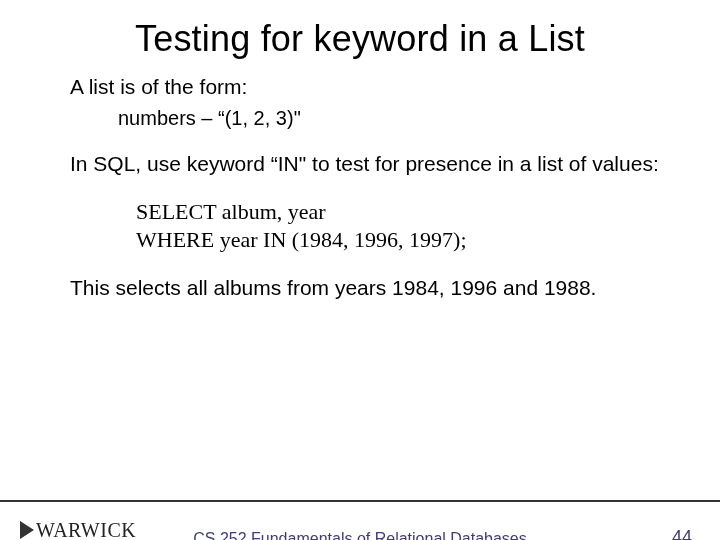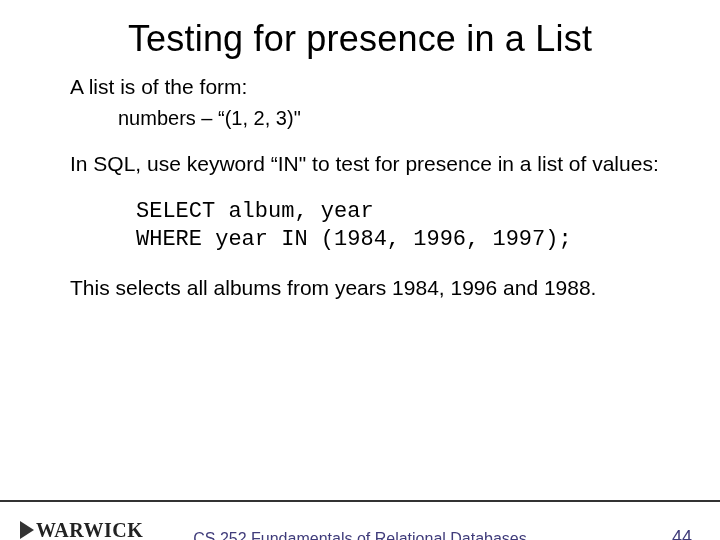--- a/index.html
+++ b/index.html
@@ -31,21 +31,21 @@
     line-height: 1.25;
     margin-left: 40px;
   }
   .indent1 {
     padding-left: 48px;
     font-size: 20px;
   }
   .sp-sm { height: 6px; }
   .sp-md { height: 20px; }
   .code {
-    font-family: Liberation Mono, monospace;
+    font-family: Liberation Serif, serif;
     font-size: 22px;
     line-height: 1.3;
     padding-left: 66px;
   }
   .footer {
     position: absolute;
     left: 0;
     right: 0;
     bottom: 0;
     height: 56px;
@@ -63,21 +63,21 @@
   }
   .logo .tri {
     width: 0; height: 0;
     border-top: 9px solid transparent;
     border-bottom: 9px solid transparent;
     border-left: 14px solid #333;
     margin-right: 2px;
   }
   .logo .word {
     font-family: Georgia, 'Times New Roman', serif;
-    font-weight: 700;
+    font-weight: 400;
     font-size: 20px;
     letter-spacing: 0.5px;
     color: #222;
   }
   .course {
     position: absolute;
     left: 0; right: 0;
     bottom: 10px;
     text-align: center;
     font-size: 16px;
@@ -88,21 +88,21 @@
     right: 28px;
     bottom: 10px;
     font-size: 18px;
     color: #3f3b7a;
   }
 </style>
 </head>
 <body>
 
 <div class="slide">
-  <div class="title">Testing for presence in a List</div>
+  <div class="title">Testing for keyword in a List</div>
 
   <div class="body">
     <div>A list is of the form:</div>
     <div class="sp-sm"></div>
     <div class="indent1">numbers – “(1, 2, 3)"</div>
     <div class="sp-md"></div>
     <div>In SQL, use keyword “IN" to test for presence in a list of values:</div>
     <div class="sp-md"></div>
     <div class="code">
       <div>SELECT album, year</div>

